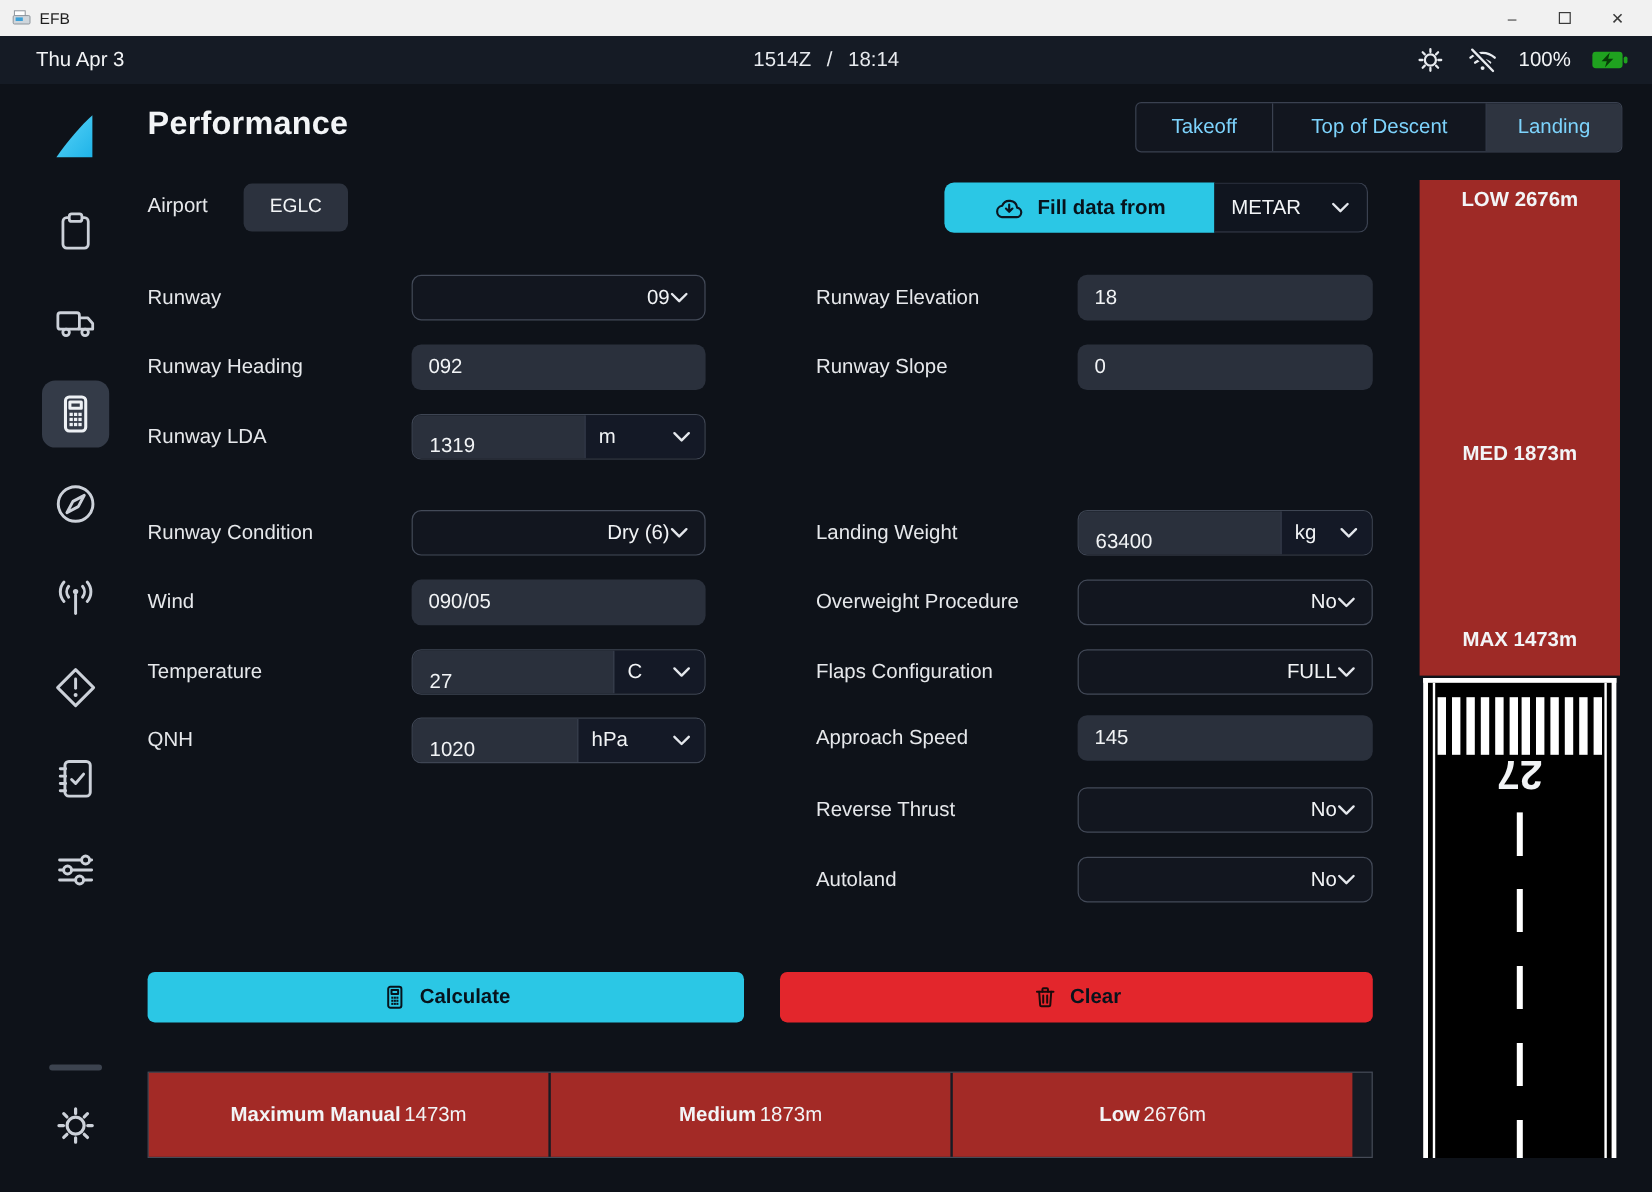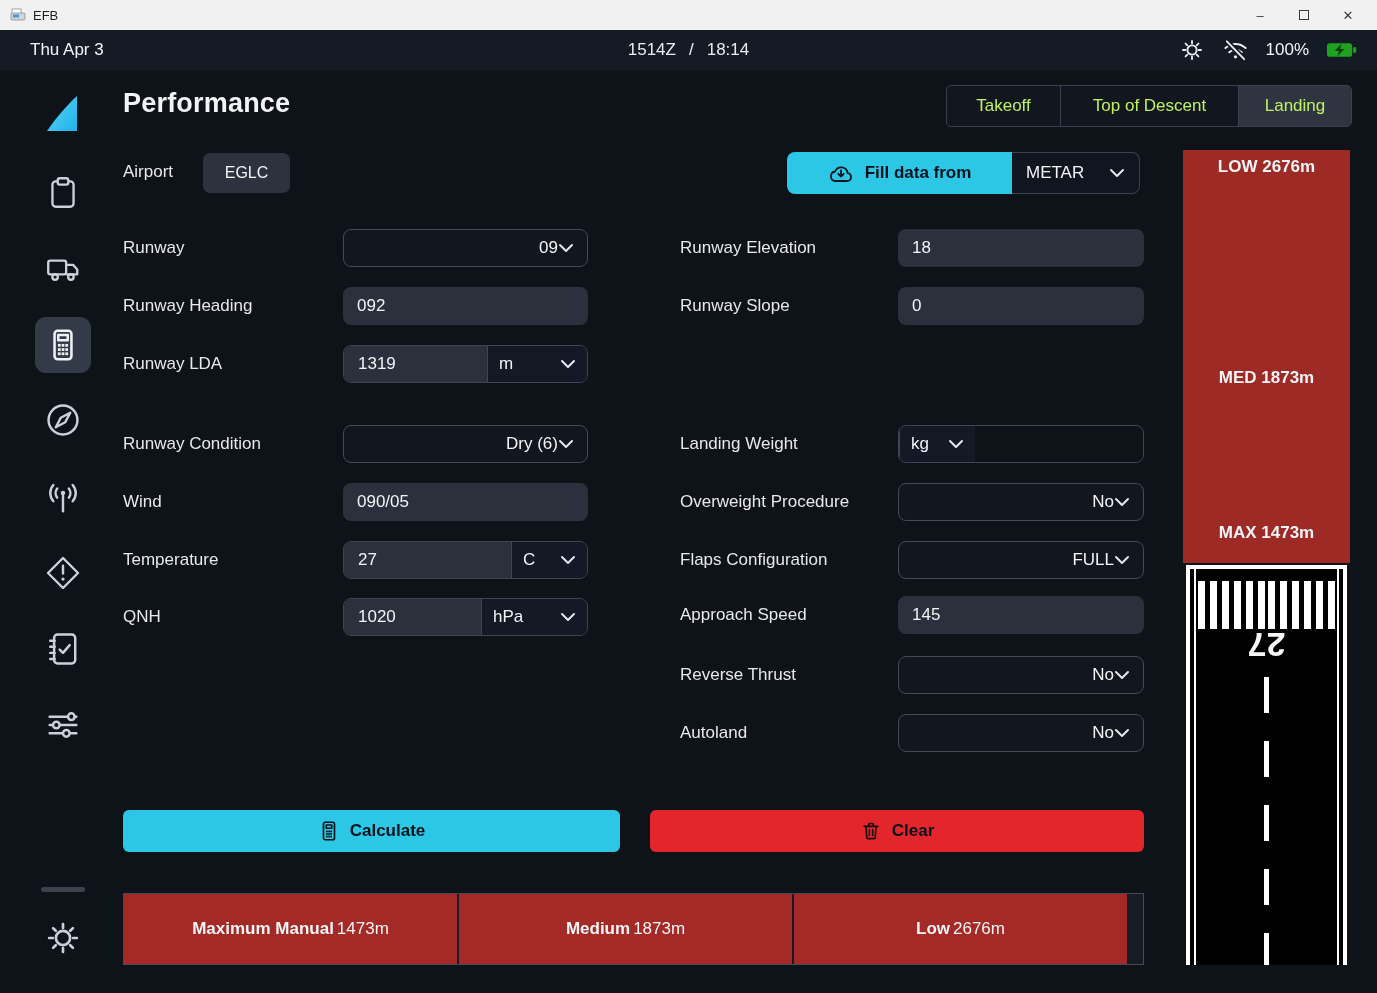--- a/index.html
+++ b/index.html
@@ -26,42 +26,42 @@
   
   .side-item { position:absolute; left:63px; transform:translateX(-50%); }
   .side-active { position:absolute; left:35px; top:317px; width:56px; height:56px;
     background:#343b48; border-radius:11px; display:flex; align-items:center; justify-content:center; }
   .side-divider { position:absolute; left:41px; top:887px; width:44px; height:5px; border-radius:3px; background:#3c434f; }
   
   .page-title { position:absolute; left:123px; top:88px; font-size:27px; font-weight:bold; letter-spacing:.2px; }
   .tabs { position:absolute; left:946px; top:85px; height:42px; display:flex;
     border:1px solid #3a4150; border-radius:5px; overflow:hidden; background:#12161f; }
   .tab { display:flex; align-items:center; justify-content:center; font-size:17px;
-    color:#bef264; border-right:1px solid #3a4150; cursor:default; }
+    color:#7dd3fc; border-right:1px solid #3a4150; cursor:default; }
   .tab:last-child { border-right:none; }
   .tab.active { background:#2e3440; }
   
   .airport-label { position:absolute; left:123px; top:162px; font-size:17px; color:#e6e8eb; }
   .airport-btn { position:absolute; left:203px; top:153px; width:87px; height:40px;
     background:#2c323e; border-radius:7px; display:flex; align-items:center; justify-content:center; font-size:16px; }
   .fill-group { position:absolute; left:787px; top:152px; height:42px; display:flex; }
   .fill-btn { width:225px; background:#2bc7e5; color:#07131c; font-weight:bold; font-size:17px;
     border-radius:8px 0 0 8px; display:flex; align-items:center; justify-content:center; gap:11px; }
   .fill-src { width:128px; background:#10151f; border:1px solid #3a4150; border-left:none;
     border-radius:0 8px 8px 0; display:flex; align-items:center; justify-content:space-between;
     padding:0 14px; font-size:17px; }
   
   .frow { position:absolute; height:38px; display:flex; align-items:center; }
   .flabel { width:220px; font-size:17px; color:#e6e8eb; }
   .fctl { width:245px; height:38px; display:flex; align-items:center; font-size:17px; }
   .sel { background:#12161f; border:1px solid #434a58; border-radius:8px;
     justify-content:flex-end; padding:0 13px; }
   .inp { background:#2a303c; border-radius:8px; padding:0 14px; }
   .iunit { border:1px solid #3e4553; border-radius:8px; overflow:hidden; padding:0; }
-  .iu-input { flex:1; height:100%; background:#2a303c; display:flex; align-items:center; padding:0 14px; }
+  .iu-input { flex:1; height:100%; background:#2a303c; display:flex; padding:16px 14px; }
   .iu-unit { height:100%; background:#141926; border-left:1px solid #3e4553;
     display:flex; align-items:center; justify-content:space-between; padding:0 11px; }
   .chev { width:16px; height:10px; flex:none; }
   
   .btn { position:absolute; top:810px; height:42px; border-radius:6px;
     display:flex; align-items:center; justify-content:center; gap:10px;
     font-size:17px; font-weight:bold; color:#07131c; cursor:default; }
   .btn-calc { left:123px; width:497px; background:#2bc7e5; }
   .btn-clear { left:650px; width:494px; background:#e3262c; }
   
@@ -339,20 +339,23 @@
 </div>
 <div class="frow" style="left:680px; top:287px">
   <div class="flabel" style="width:218px">Runway Slope</div>
   <div class="fctl inp" style="width:246px">
     <span>0</span>
   </div>
 </div>
 <div class="frow" style="left:680px; top:425px">
   <div class="flabel" style="width:218px">Landing Weight</div>
   <div class="fctl iunit" style="width:246px">
+    <div class="iu-input">
+        <span>63400</span>
+      </div>
     <div class="iu-unit" style="width:76px">
       <span>kg</span>
       <svg class="chev" viewBox="0 0 16 10">
           <polyline points="2,2 8,8 14,2" fill="none" stroke="#e4e7ec" stroke-width="2" stroke-linecap="round" stroke-linejoin="round"></polyline>
         </svg>
     </div>
   </div>
 </div>
 <div class="frow" style="left:680px; top:483px">
   <div class="flabel" style="width:218px">Overweight Procedure</div>

